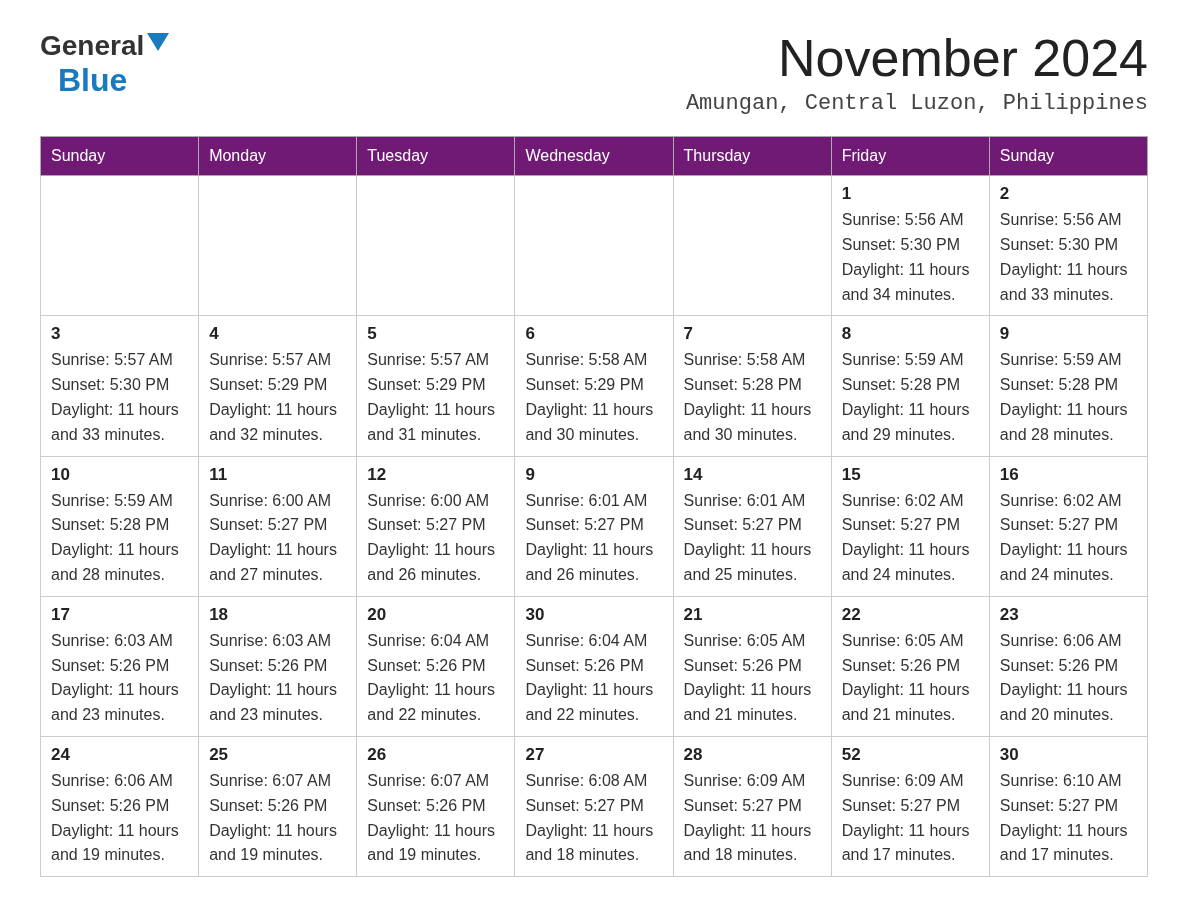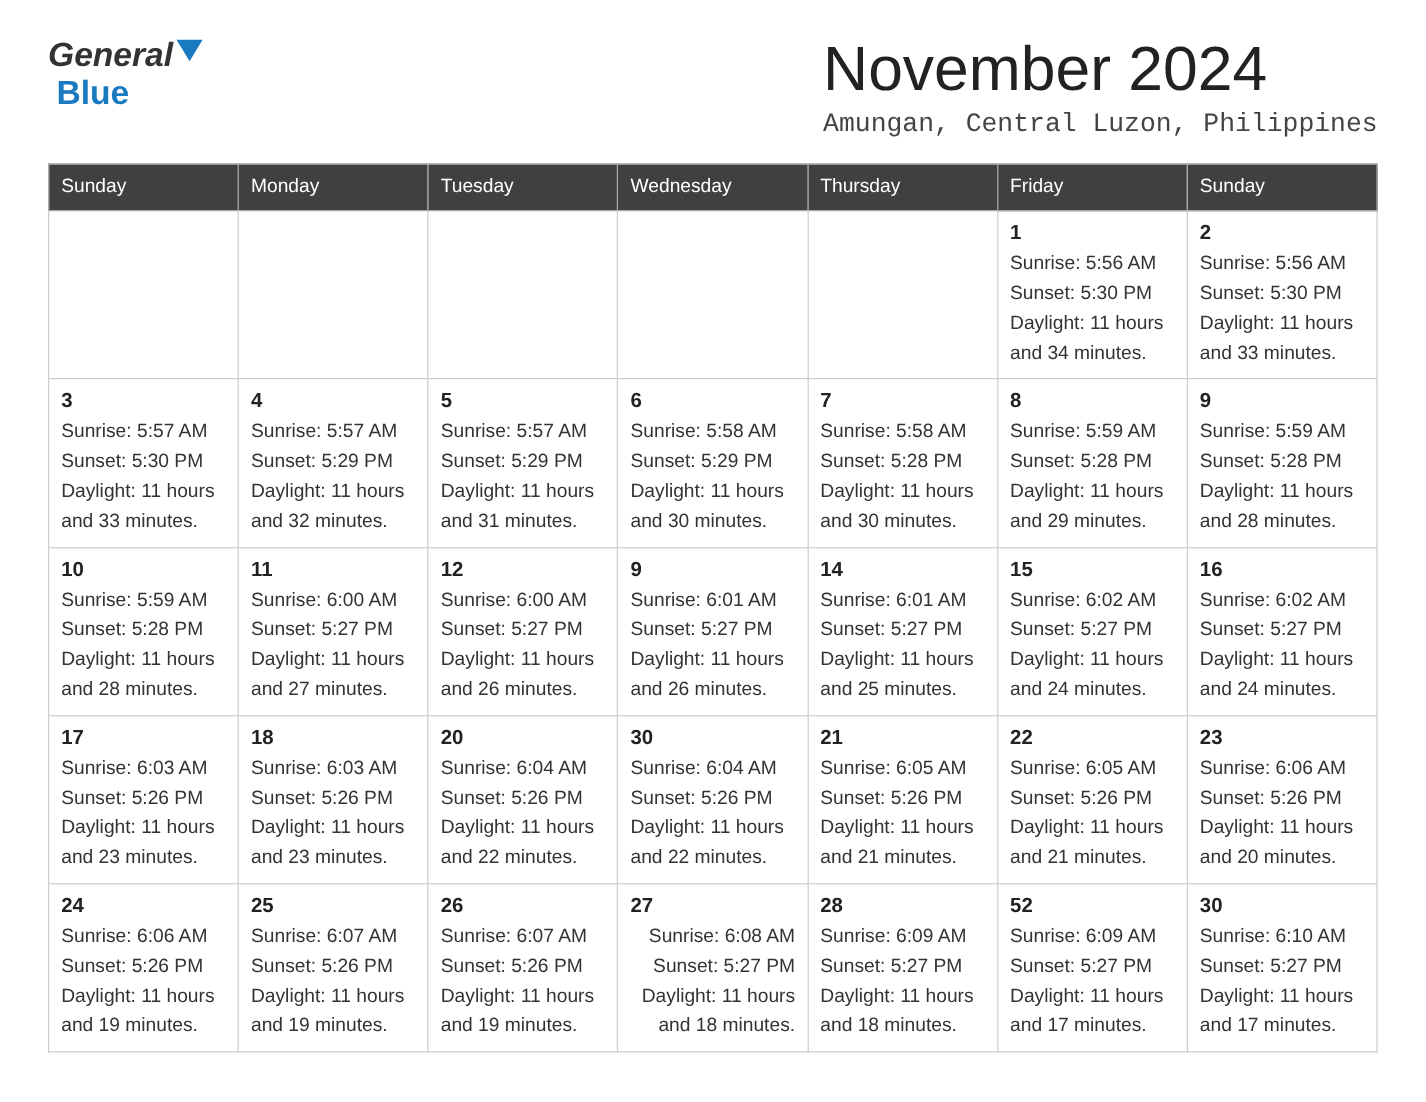--- a/index.html
+++ b/index.html
@@ -16,43 +16,43 @@
       margin-bottom: 20px;
     }
     .logo {
       display: flex;
       flex-direction: column;
       align-items: flex-start;
     }
     .logo-line {
       display: flex;
       align-items: center;
-      font-style: italic;
     }
     .title-area {
+      text-align: right;
     }
     .month-year {
       font-size: 52px;
       font-weight: normal;
       color: #222;
       line-height: 1.1;
     }
     .location {
       font-size: 22px;
       color: #444;
       margin-top: 4px;
       font-family: Liberation Mono, monospace;
     }
     .calendar {
       width: 100%;
       border-collapse: collapse;
       table-layout: fixed;
     }
     .calendar th {
-      background-color: #404040;
+      background-color: #701a75;
       color: #fff;
       font-size: 16px;
       font-weight: normal;
       padding: 10px 10px;
       text-align: left;
       border: 1px solid #aaa;
     }
     .calendar td {
       vertical-align: top;
       padding: 8px 10px;
@@ -83,21 +83,21 @@
 
 <div class="header">
   <div class="logo">
     <div class="logo-line">
       <span style="font-size:28px;font-weight:bold;color:#333;">General</span>
       <svg width="22" height="22" viewBox="0 0 22 22" style="margin-left:3px;margin-top:-4px;">
         <polygon points="0,0 22,0 11,18" fill="#1a7abf"></polygon>
       </svg>
     </div>
     <div>
-      <span style="font-size:28px;font-weight:bold;color:#1a7abf;margin-left:7px;">Blue</span>
+      <span style="font-size:32px;font-weight:bold;color:#1a7abf;margin-left:18px;">Blue</span>
     </div>
   </div>
   <div class="title-area">
     <div class="month-year">November 2024</div>
     <div class="location">Amungan, Central Luzon, Philippines</div>
   </div>
 </div>
 
 <table class="calendar">
   <thead>
@@ -303,21 +303,21 @@
         </td>
         <td>
           <span class="day-num">26</span>
           <div class="day-info" style="white-space: pre-line;">Sunrise: 6:07 AM
 Sunset: 5:26 PM
 Daylight: 11 hours
 and 19 minutes.</div>
         </td>
         <td>
           <span class="day-num">27</span>
-          <div class="day-info" style="white-space: pre-line; text-align: right;">Sunrise: 6:08 AM
+          <div class="day-info" style="white-space: pre-line;">Sunrise: 6:08 AM
 Sunset: 5:27 PM
 Daylight: 11 hours
 and 18 minutes.</div>
         </td>
         <td>
           <span class="day-num">28</span>
           <div class="day-info" style="white-space: pre-line;">Sunrise: 6:09 AM
 Sunset: 5:27 PM
 Daylight: 11 hours
 and 18 minutes.</div>

